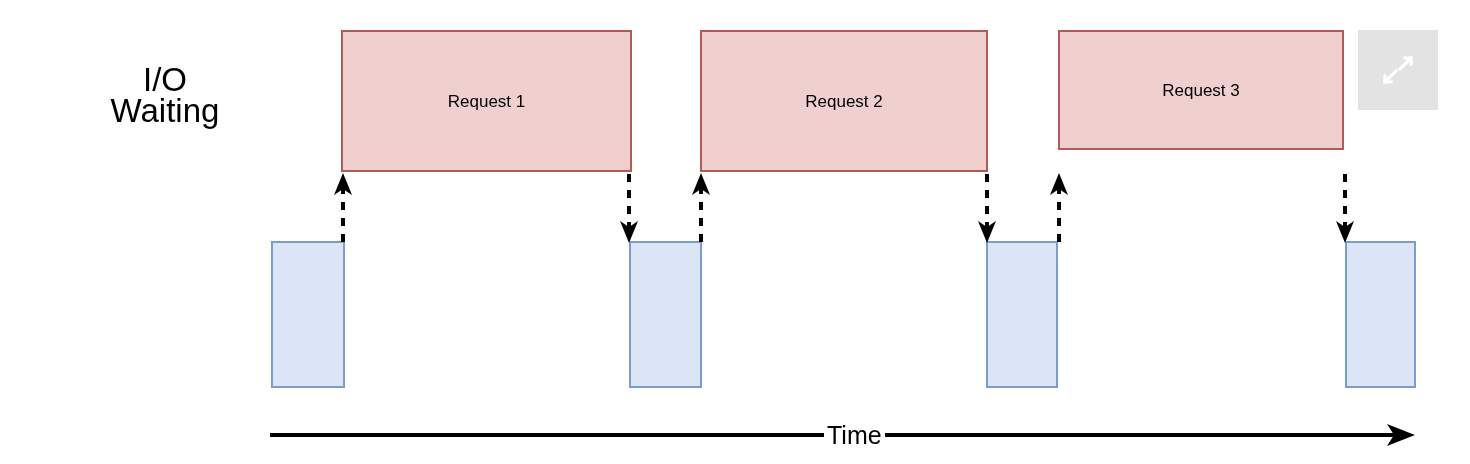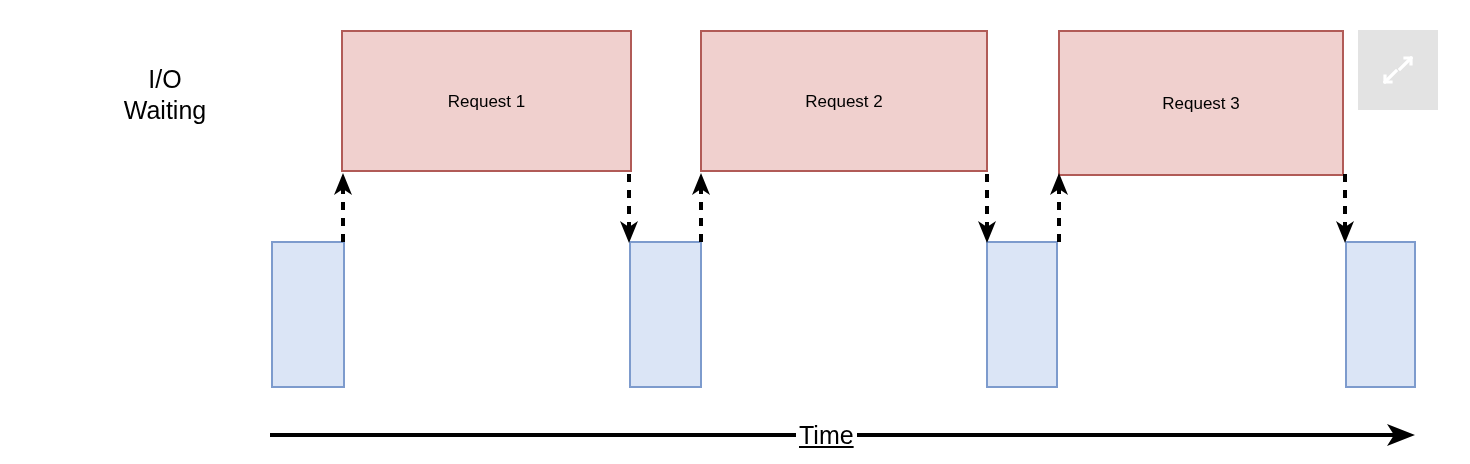--- a/index.html
+++ b/index.html
@@ -14,21 +14,21 @@
   #canvas {
     position: relative;
     width: 1470px;
     height: 464px;
     background: #ffffff;
     overflow: hidden;
   }
   .row-label {
     position: absolute;
     text-align: center;
-    font-size: 25px;
+    font-size: 33px;
     line-height: 31px;
     color: #000000;
     white-space: pre-line;
     font-family: "Liberation Sans", sans-serif;
     user-select: none;
   }
   #io-label {
     left: 45px;
     top: 64px;
     width: 240px;
@@ -96,21 +96,21 @@
 
 
   <div class="io-box" style="left:341px; top:30px; width:291px; height:142px;">
     <span class="io-box-label">Request 1</span>
   </div>
 
   <div class="io-box" style="left:700px; top:30px; width:288px; height:142px;">
     <span class="io-box-label">Request 2</span>
   </div>
 
-  <div class="io-box" style="left:1058px; top:30px; width:286px; height:146px;">
+  <div class="io-box" style="left:1058px; top:30px; width:286px; height:120px;">
     <span class="io-box-label">Request 3</span>
   </div>
 
   <div class="cpu-box" style="left:271px; top:241px; width:74px; height:147px;"></div>
   <div class="cpu-box" style="left:629px; top:241px; width:73px; height:147px;"></div>
   <div class="cpu-box" style="left:986px; top:241px; width:72px; height:147px;"></div>
   <div class="cpu-box" style="left:1345px; top:241px; width:71px; height:147px;"></div>
 
   <svg class="flow-arrow" style="left:327px; top:170px;" width="32" height="76">
     <path d="M16,72 L16,14" stroke="#000000" stroke-width="4" stroke-dasharray="8,8" fill="none"></path>
@@ -140,21 +140,21 @@
   <svg class="flow-arrow" style="left:1329px; top:170px;" width="32" height="76">
     <path d="M16,4 L16,62" stroke="#000000" stroke-width="4" stroke-dasharray="8,8" fill="none"></path>
     <path d="M16,73 L7,51 L16,57 L25,51 Z" fill="#000000"></path>
   </svg>
 
   <svg id="time-axis" style="left:268px; top:420px;" width="1155" height="32">
     <path d="M2,15 L1133,15" stroke="#000000" stroke-width="4" fill="none"></path>
     <path d="M1147,15 L1119,4 L1126,15 L1119,26 Z" fill="#000000"></path>
   </svg>
 
-  <div id="time-label" style="left:796px; top:421px;text-decoration:underline;">Time</div>
+  <div id="time-label" style="left:824px; top:421px;">Time</div>
 
   <div id="expand-button" style="left:1358px; top:30px; width:80px; height:80px;">
     <svg width="46" height="46" viewBox="0 0 46 46">
       <path d="M30,11 L36,11 L36,17" stroke="#ffffff" stroke-width="3.2" fill="none" stroke-linecap="square" stroke-linejoin="miter"></path>
       <path d="M36,11 L25,22" stroke="#ffffff" stroke-width="3.2" fill="none" stroke-linecap="square"></path>
       <path d="M16,35 L10,35 L10,29" stroke="#ffffff" stroke-width="3.2" fill="none" stroke-linecap="square" stroke-linejoin="miter"></path>
       <path d="M10,35 L21,24" stroke="#ffffff" stroke-width="3.2" fill="none" stroke-linecap="square"></path>
     </svg>
   </div>
 

